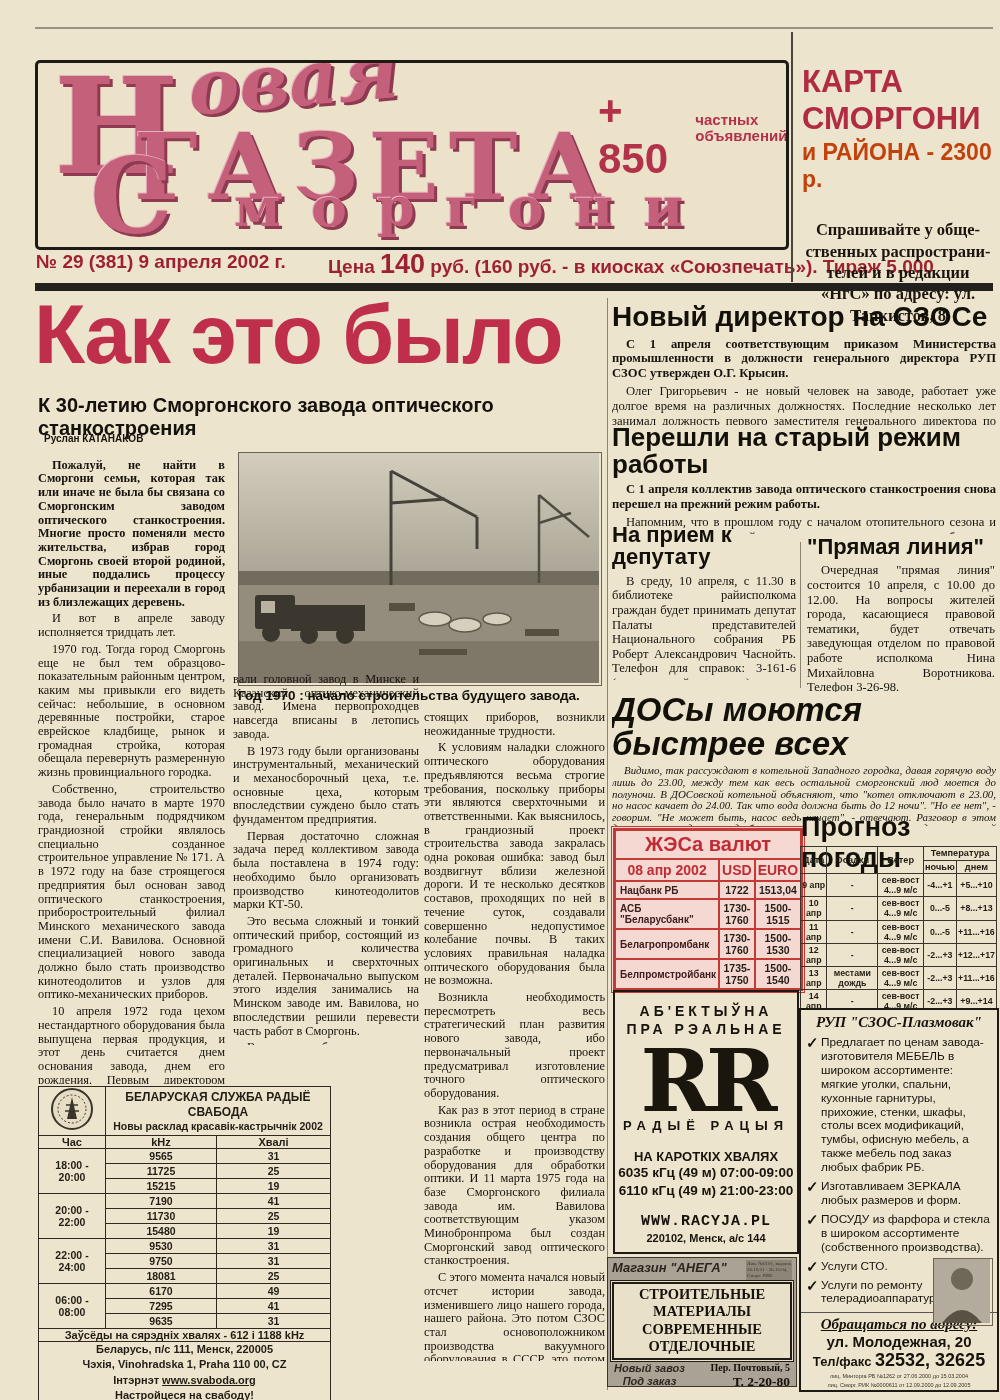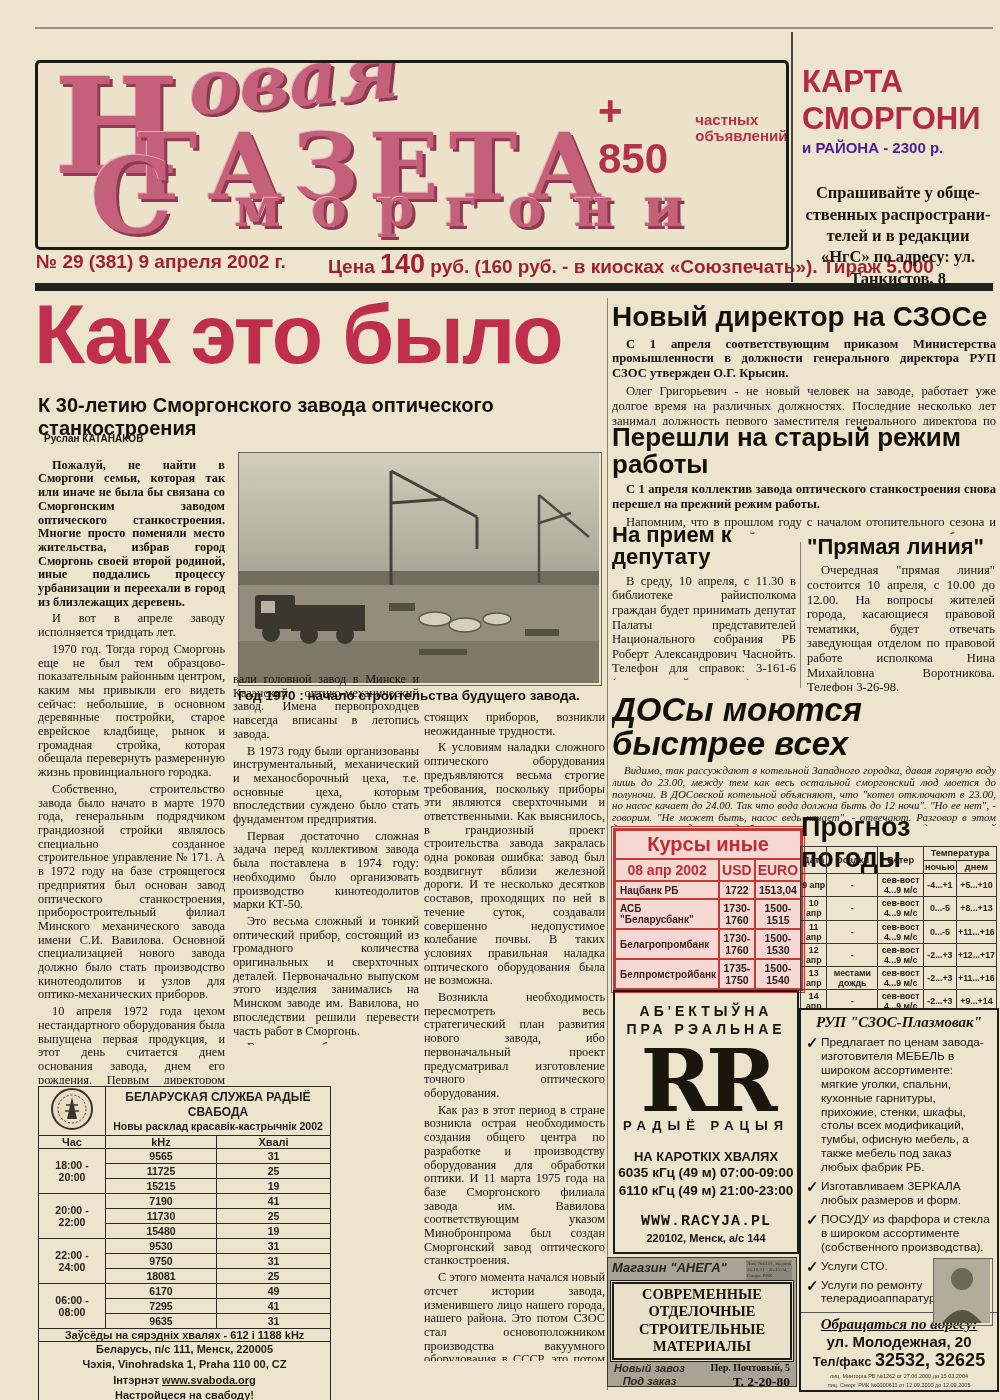--- a/index.html
+++ b/index.html
@@ -21,21 +21,21 @@
   .mh-plus{font-family:"Liberation Sans",sans-serif;font-weight:bold;font-size:42px;color:#b23249;}
   .mh-plus-label{font-family:"Liberation Sans",sans-serif;font-weight:bold;font-size:15px;color:#b23249;width:120px;line-height:1.05;}
   .issue{left:36px;top:251px;font-family:"Liberation Sans",sans-serif;font-weight:bold;font-size:19px;color:#9e212f;}
   .price{left:328px;top:249px;font-family:"Liberation Sans",sans-serif;font-weight:bold;font-size:19px;color:#9e212f;}
   .price-num{font-size:27px;}
 
   
   .map-divider{left:791px;top:32px;width:2px;height:250px;background:#4a443a;}
   .map-ad{left:802px;top:64px;width:192px;}
   .map-t1,.map-t2{font-family:"Liberation Sans",sans-serif;font-weight:bold;font-size:31px;color:#b12c42;line-height:1.18;}
-  .map-t3{font-family:"Liberation Sans",sans-serif;font-weight:bold;font-size:15px;color:#4c1d95;margin-top:2px;}
+  .map-t3{font-family:"Liberation Sans",sans-serif;font-weight:bold;font-size:23px;color:#c2410c;margin-top:2px;}
   .map-text{margin-top:26px;font-weight:bold;font-size:16.5px;text-align:center;line-height:1.3;color:#1b150e;}
 
   .black-bar{left:35px;top:283px;width:958px;height:8px;background:#23211d;}
 
   
   .headline{left:34px;top:292px;width:570px;font-family:"Liberation Sans",sans-serif;font-weight:bold;font-size:84px;letter-spacing:-2px;color:#bf2f4b;line-height:1.0;}
   .subtitle{left:38px;top:394px;width:566px;font-family:"Liberation Sans",sans-serif;font-weight:bold;font-size:20px;color:#15120d;}
   .author{font-family:"Liberation Sans",sans-serif;font-weight:bold;font-size:10px;margin:0 0 13px 6px;}
   .col{font-size:12.3px;line-height:13.7px;text-align:justify;overflow:hidden;color:#17130c;}
   .col p{margin:0 0 3px;text-indent:14px;}
@@ -268,21 +268,21 @@
   </div>
 
   <div class="abs news-block nb-dosy">
     <h2 class="news-h h-dosy">ДОСы моются быстрее всех</h2>
     <p class="dosy-body">Видимо, так рассуждают в котельной Западного городка, давая горячую воду лишь до 23.00, между тем как весь остальной сморгонский люд моется до полуночи. В ДОСовской котельной объясняют, что "котел отключают в 23.00, но насос качает до 24.00. Так что вода должна быть до 12 ночи". "Но ее нет", - говорим. "Не может быть, насос ведь качает", - отвечают. Разговор в этом духе можно продолжать до бесконечности, в конце концов сотрудник котельной советует обратиться в ЖЭС. Начальник ЖЭСа №3 Нина Петровна Карасева удивилась тому, что котел отключают в 23.00, когда должны делать это на час позже, а также тому, что люди жалуются в газету. К ней никто не обращался. Нина Петровна заверила редакцию в том, что горячая вода в ДОСах с сегодняшнего дня (разговор происходил в понедельник) будет подаваться до 24.00!</p>
   </div>
 
   <table class="abs currency">
     <tbody>
         <tr>
-          <th colspan="3" class="ctitle">Курсы иные</th>
+          <th colspan="3" class="ctitle">ЖЭСа валют</th>
         </tr>
     <tr class="chead">
       <td>08 апр 2002</td>
       <td>USD</td>
       <td>EURO</td>
     </tr>
     <tr>
       <td class="cbank">Нацбанк РБ</td>
       <td class="cval">1722</td>
       <td class="cval">1513,04</td>
@@ -463,22 +463,22 @@
     <div class="rc-url">WWW.RACYJA.PL</div>
     <div class="rc-addr">220102, Менск, а/с 144</div>
   </div>
 
   <div class="abs anega">
     <div class="an-head">
       <span class="an-name">Магазин "АНЕГА"</span>
       <span class="an-lic">Лиц. №6101, выдана 26.10.01 - 26.10.04, Сморг. РИК</span>
     </div>
     <div class="an-panel">
+      <div>СТРОИТЕЛЬНЫЕ МАТЕРИАЛЫ</div>
       <div>СОВРЕМЕННЫЕ ОТДЕЛОЧНЫЕ</div>
-      <div>СТРОИТЕЛЬНЫЕ МАТЕРИАЛЫ</div>
     </div>
     <div class="an-bottom">
       <div class="an-left">
         <div>Новый завоз</div>
         <div>Под заказ</div>
 
       </div>
       <div class="an-right">
         <div class="an-addr">Пер. Почтовый, 5</div>
         <div>Т. 2-20-80</div>

